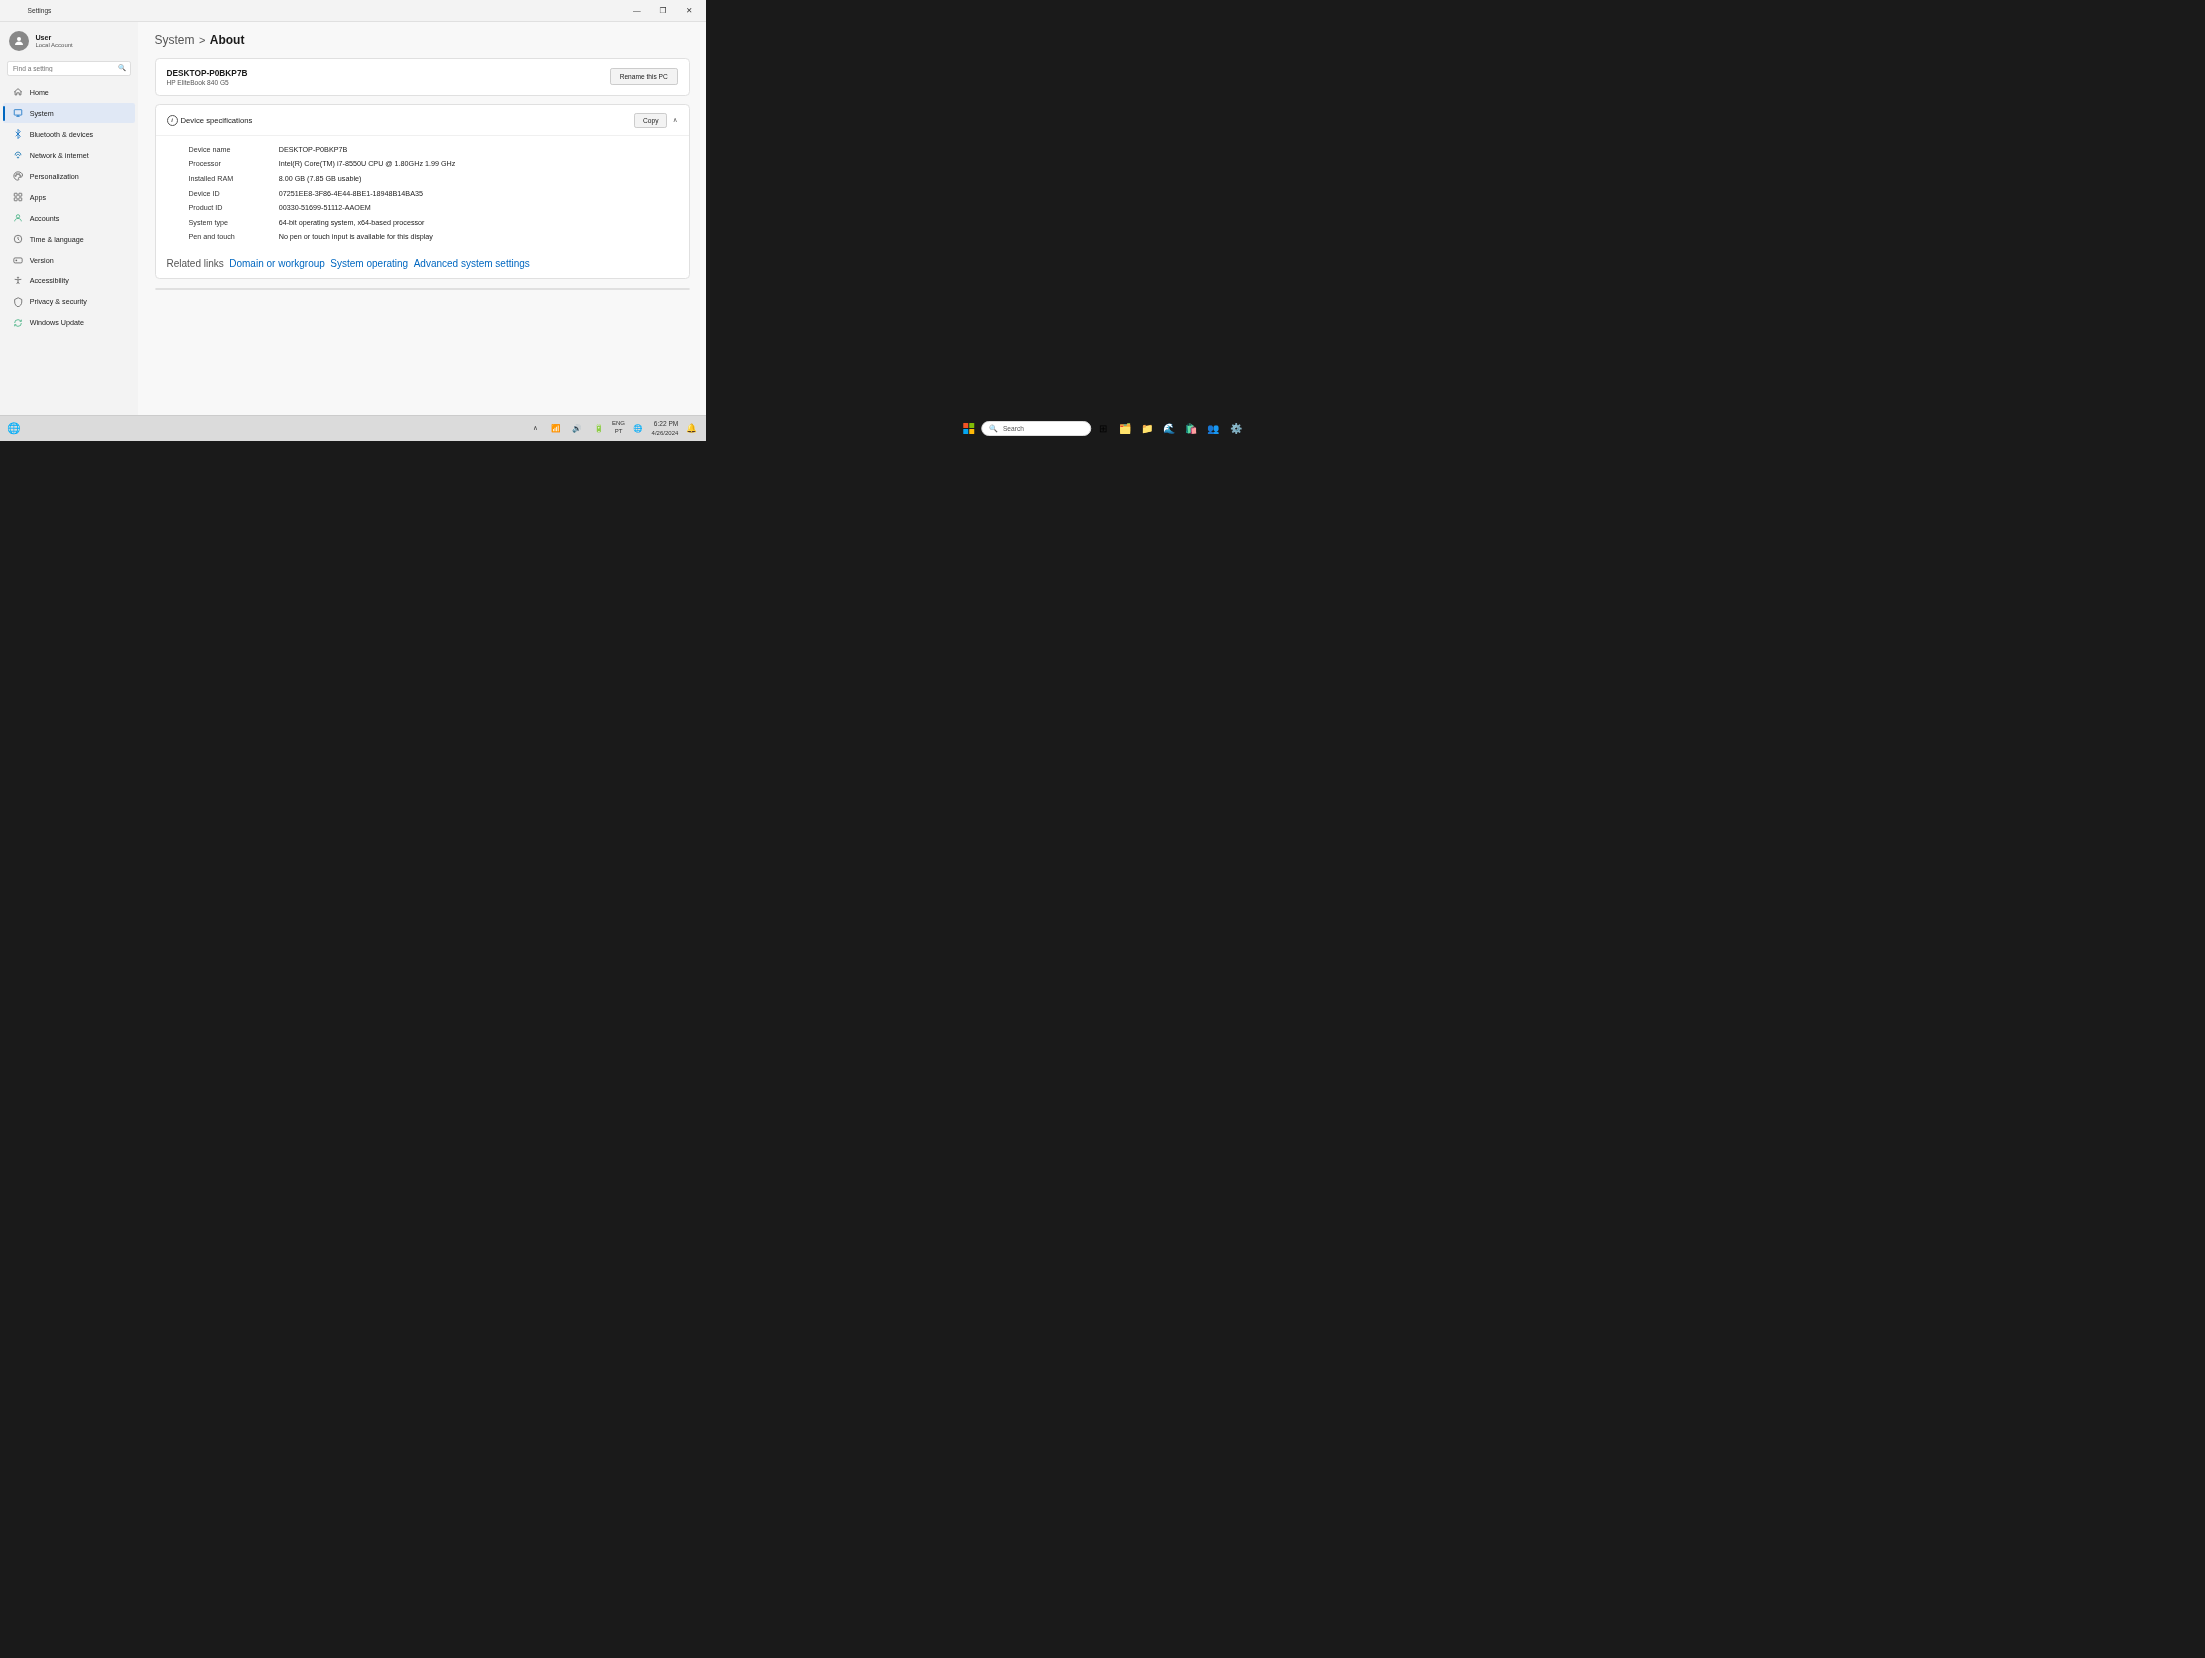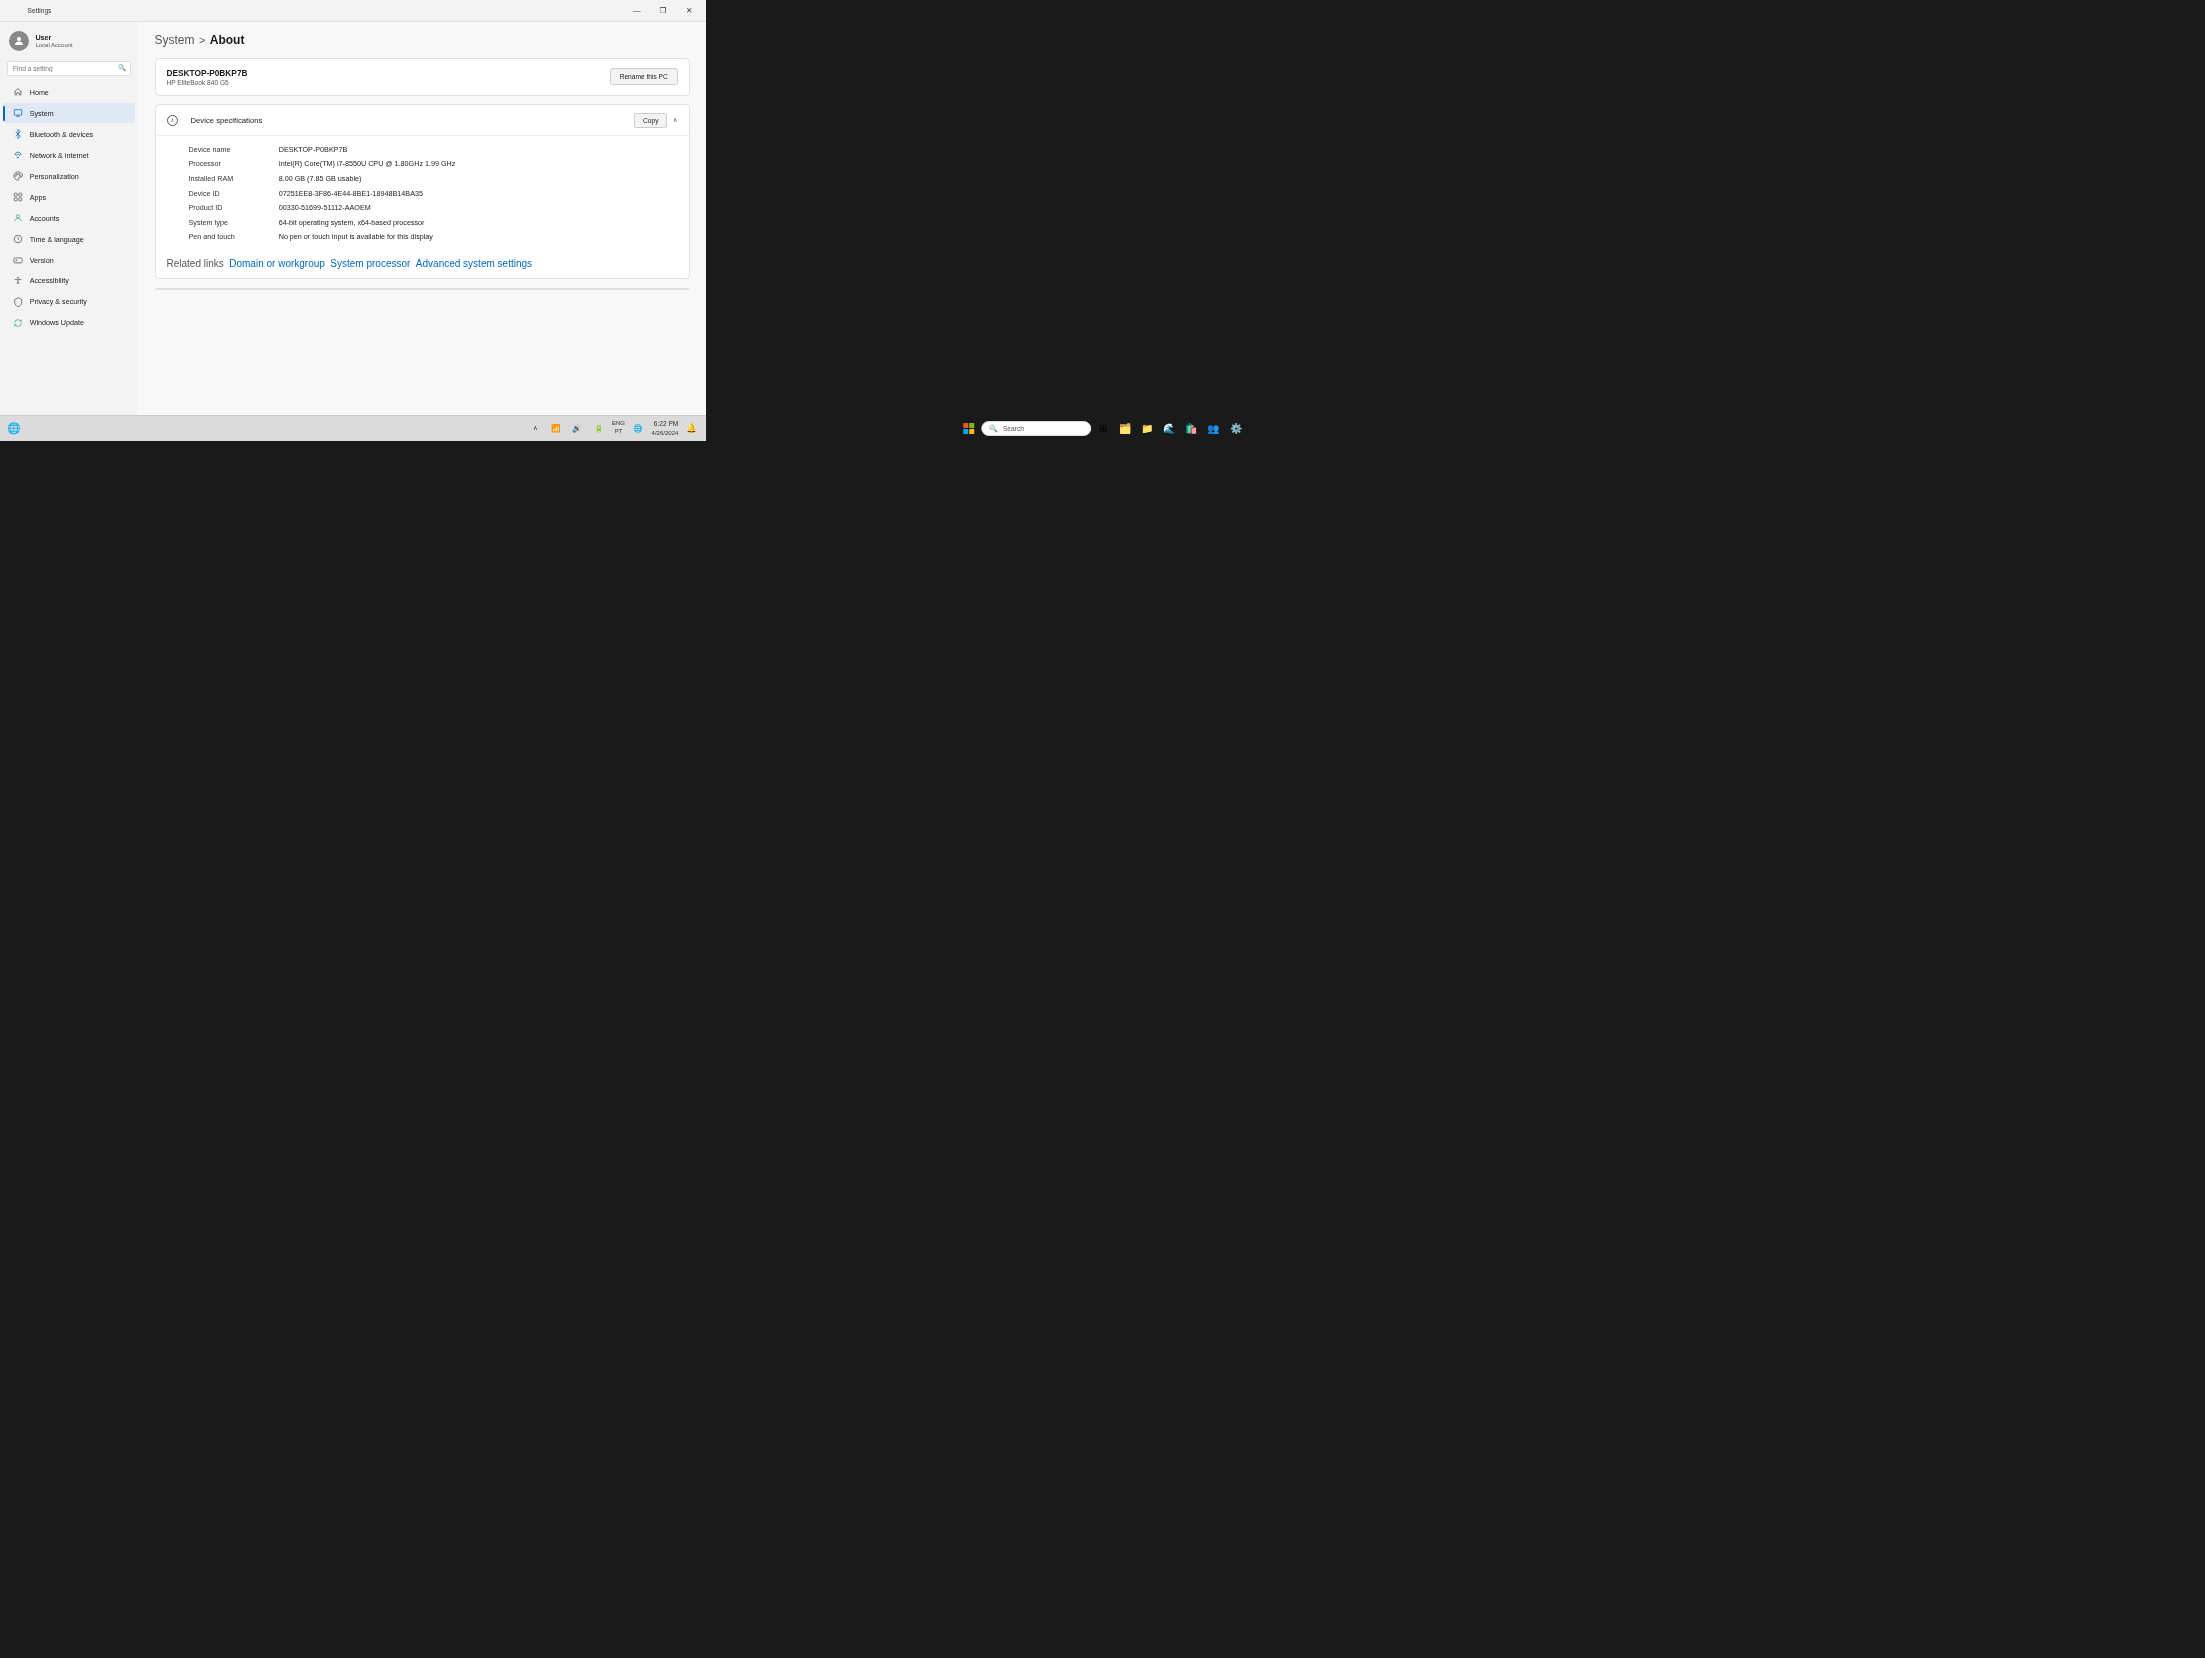--- a/index.html
+++ b/index.html
@@ -188,21 +188,21 @@
       display: flex;
       align-items: center;
       justify-content: space-between;
       padding: 7.7px 11px;
       cursor: pointer;
       border-bottom: 0.6px solid #f0f0f0;
     }
     .spec-card-header-left {
       display: flex;
       align-items: center;
-      gap: 13px;
+      gap: 3px;
       font-size: 7.7px;
       font-weight: 500;
       color: #1a1a1a;
     }
     .info-icon {
       width: 11px;
       height: 11px;
       border: 1.1px solid #555;
       border-radius: 50%;
       display: flex;
@@ -560,21 +560,21 @@
         </div>
         <div class="spec-row">
           <span class="spec-label">Pen and touch</span>
           <span class="spec-value">No pen or touch input is available for this display</span>
         </div>
       </div>
 
       <div class="related-links">
         <span style="color:#555;margin-right:2.2px;">Related links</span>
         <a class="related-link">Domain or workgroup</a>
-        <a class="related-link" style="margin-left:2.2px;">System processor</a>
+        <a class="related-link" style="margin-left:2.2px;">System operating</a>
         <a class="related-link" style="margin-left:2.2px;">Advanced system settings</a>
       </div>
     </div>
 
     <div class="spec-card">
 
     </div>
 
   </div>
 </div>

